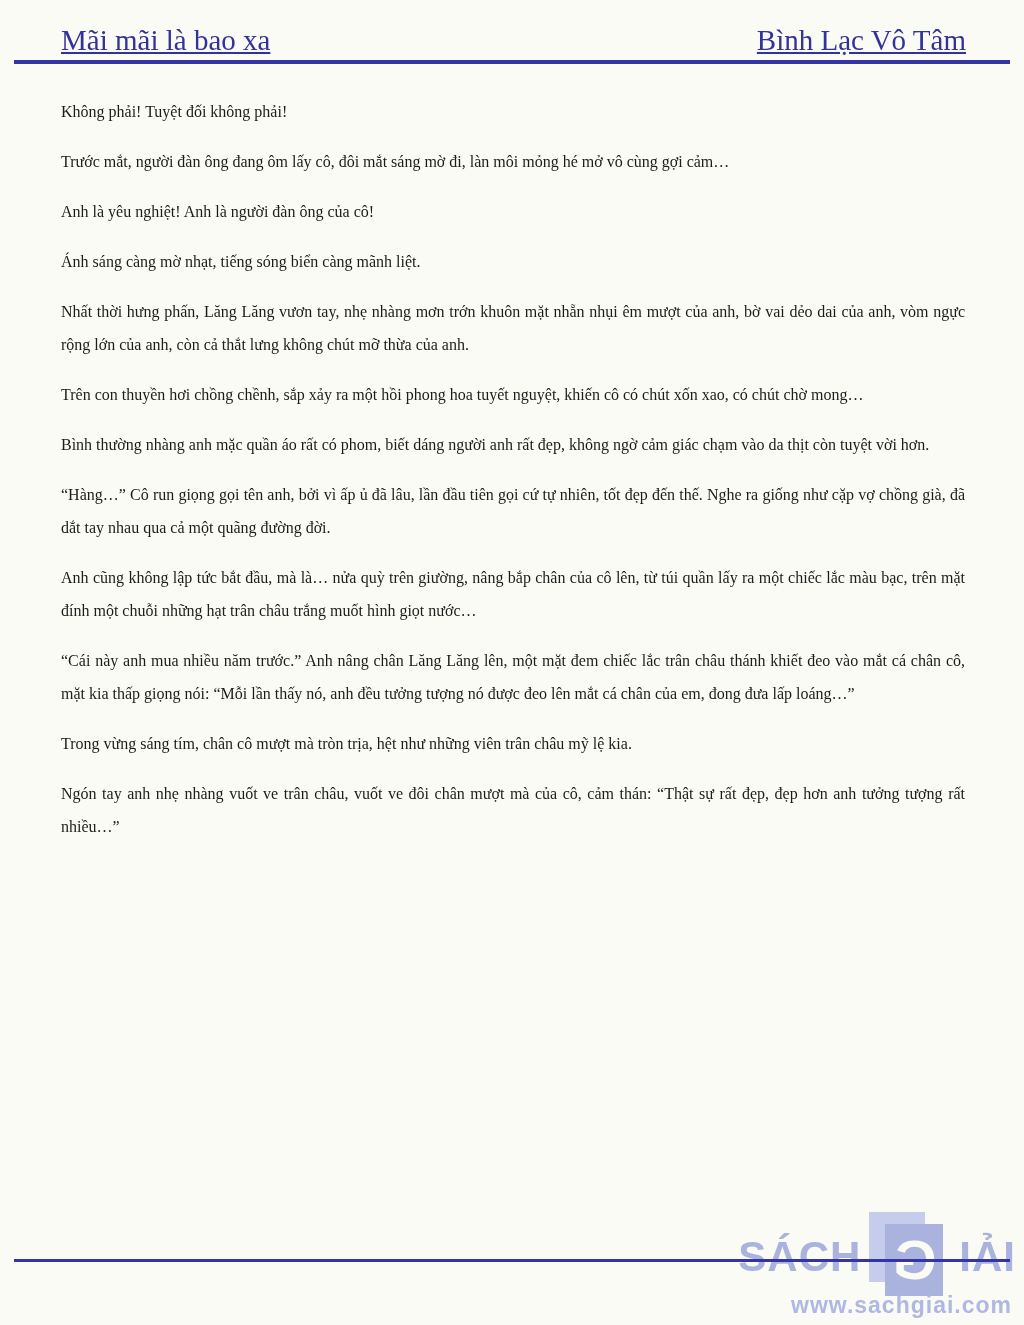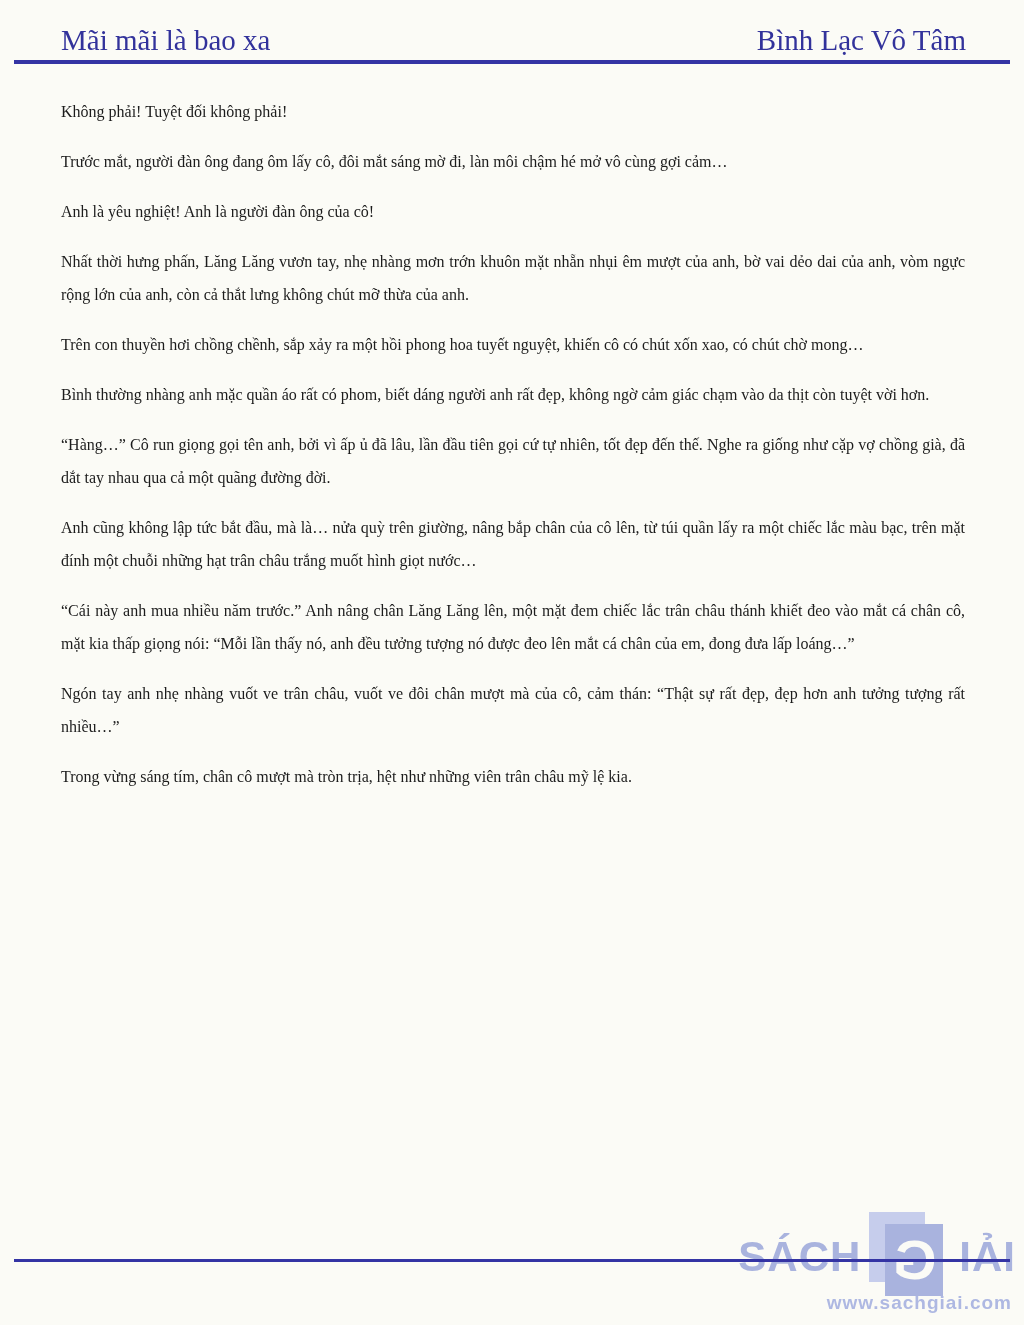--- a/index.html
+++ b/index.html
@@ -14,20 +14,21 @@
     background:#fbfbf6;
     overflow:hidden;
   }
 
   
   .header {
     position:absolute; top:24px; left:61px; right:58px;
     display:flex; justify-content:space-between; align-items:flex-start;
     color:#32329b;
     font-size:29px;
+    text-decoration:underline;
   }
   .header-rule {
     position:absolute; top:60px; left:14px; right:14px;
     height:4px; background:#3434a4; z-index:2;
   }
 
   
   .content {
     position:absolute; top:95px; left:61px; width:904px;
     color:#1c1c1c;
@@ -69,47 +70,48 @@
   }
   .g-block .cover .g-glyph {
     color:#fbfbf6; font-size:56px; font-weight:bold;
     transform:scaleX(-1);
     line-height:1;
   }
   .website {
     position:absolute; top:1292px; right:12px;
     color:#aeb8e2;
     font-family:"Liberation Sans", sans-serif;
-    font-weight:bold; font-size:19px; letter-spacing:1px;
+    font-weight:bold; font-size:23px; letter-spacing:1px;
     z-index:1;
   }
 </style>
 </head>
 <body>
 
 <div class="page">
 
   <div class="header">
     <span>Mãi mãi là bao xa</span>
     <span>Bình Lạc Vô Tâm</span>
   </div>
   <div class="header-rule"></div>
 
   <div class="content">
     <p>Không phải! Tuyệt đối không phải!</p>
-    <p>Trước mắt, người đàn ông đang ôm lấy cô, đôi mắt sáng mờ đi, làn môi chậm hé mở vô cùng gợi cảm…</p>
+    <p>Trước mắt, người đàn ông đang ôm lấy cô, đôi mắt sáng mờ đi, làn môi mỏng hé mở vô cùng gợi cảm…</p>
     <p>Anh là yêu nghiệt! Anh là người đàn ông của cô!</p>
+    <p>Ánh sáng càng mờ nhạt, tiếng sóng biển càng mãnh liệt.</p>
     <p>Nhất thời hưng phấn, Lăng Lăng vươn tay, nhẹ nhàng mơn trớn khuôn mặt nhẵn nhụi êm mượt của anh, bờ vai dẻo dai của anh, vòm ngực rộng lớn của anh, còn cả thắt lưng không chút mỡ thừa của anh.</p>
     <p>Trên con thuyền hơi chồng chềnh, sắp xảy ra một hồi phong hoa tuyết nguyệt, khiến cô có chút xốn xao, có chút chờ mong…</p>
     <p>Bình thường nhàng anh mặc quần áo rất có phom, biết dáng người anh rất đẹp, không ngờ cảm giác chạm vào da thịt còn tuyệt vời hơn.</p>
     <p>“Hàng…” Cô run giọng gọi tên anh, bởi vì ấp ủ đã lâu, lần đầu tiên gọi cứ tự nhiên, tốt đẹp đến thế. Nghe ra giống như cặp vợ chồng già, đã dắt tay nhau qua cả một quãng đường đời.</p>
     <p>Anh cũng không lập tức bắt đầu, mà là… nửa quỳ trên giường, nâng bắp chân của cô lên, từ túi quần lấy ra một chiếc lắc màu bạc, trên mặt đính một chuỗi những hạt trân châu trắng muốt hình giọt nước…</p>
     <p>“Cái này anh mua nhiều năm trước.” Anh nâng chân Lăng Lăng lên, một mặt đem chiếc lắc trân châu thánh khiết đeo vào mắt cá chân cô, mặt kia thấp giọng nói: “Mỗi lần thấy nó, anh đều tưởng tượng nó được đeo lên mắt cá chân của em, đong đưa lấp loáng…”</p>
+    <p>Trong vừng sáng tím, chân cô mượt mà tròn trịa, hệt như những viên trân châu mỹ lệ kia.</p>
     <p>Ngón tay anh nhẹ nhàng vuốt ve trân châu, vuốt ve đôi chân mượt mà của cô, cảm thán: “Thật sự rất đẹp, đẹp hơn anh tưởng tượng rất nhiều…”</p>
-    <p>Trong vừng sáng tím, chân cô mượt mà tròn trịa, hệt như những viên trân châu mỹ lệ kia.</p>
   </div>
 
   <div class="logo">
     <span>SÁCH</span>
     <span class="g-block">
       <span class="page-behind"></span>
       <span class="cover">
         <span class="g-glyph">G</span>
       </span>
     </span>

